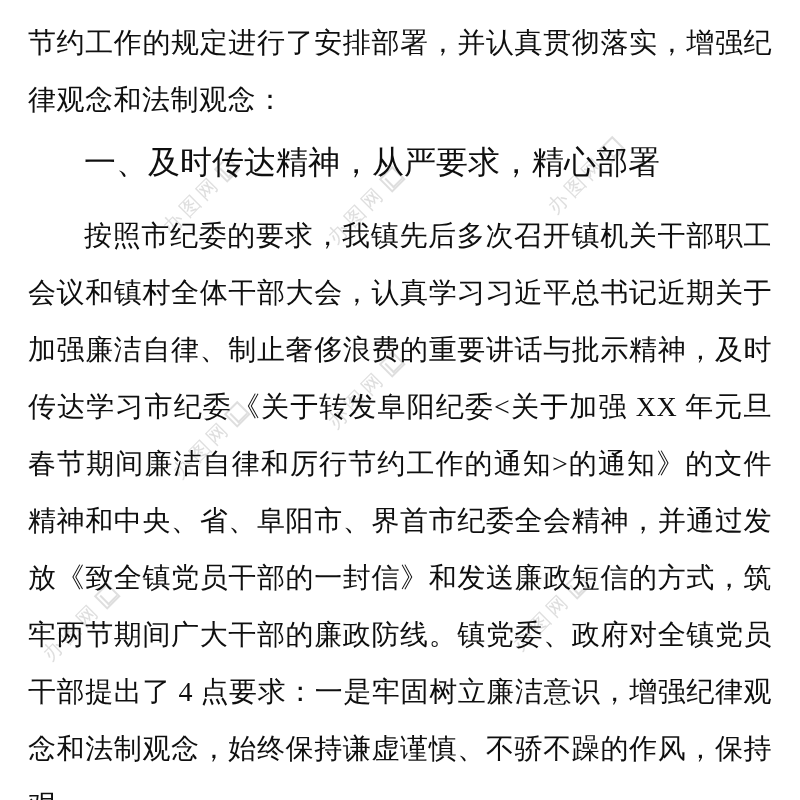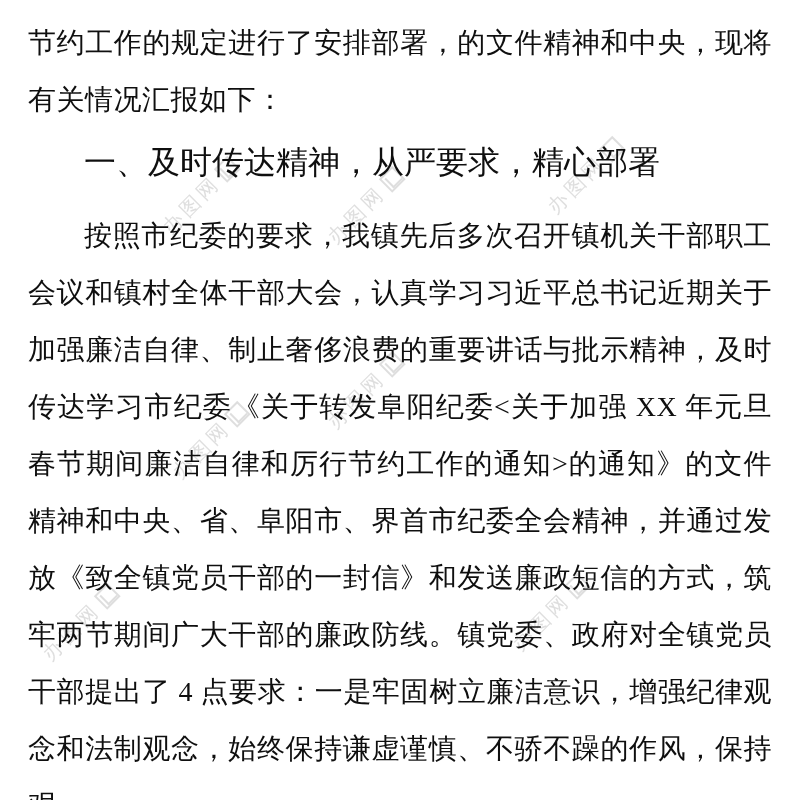--- a/index.html
+++ b/index.html
@@ -103,20 +103,20 @@
   <div class="wm" style="left:32px; top:610px;">
     <span>办图网</span>
     <span class="wm-logo"></span>
   </div>
   <div class="wm" style="left:502px; top:600px;">
     <span>办图网</span>
     <span class="wm-logo"></span>
   </div>
 
   <div class="content">
-    <p class="para">节约工作的规定进行了安排部署，的文件精神和中央，现将有关情况汇报如下：</p>
+    <p class="para">节约工作的规定进行了安排部署，并认真贯彻落实，增强纪律观念和法制观念：</p>
 
     <h2 class="heading">一、及时传达精神，从严要求，精心部署</h2>
 
     <p class="para indent">按照市纪委的要求，我镇先后多次召开镇机关干部职工会议和镇村全体干部大会，认真学习习近平总书记近期关于加强廉洁自律、制止奢侈浪费的重要讲话与批示精神，及时传达学习市纪委《关于转发阜阳纪委&lt;关于加强 XX 年元旦春节期间廉洁自律和厉行节约工作的通知&gt;的通知》的文件精神和中央、省、阜阳市、界首市纪委全会精神，并通过发放《致全镇党员干部的一封信》和发送廉政短信的方式，筑牢两节期间广大干部的廉政防线。镇党委、政府对全镇党员干部提出了 4 点要求：一是牢固树立廉洁意识，增强纪律观念和法制观念，始终保持谦虚谨慎、不骄不躁的作风，保持艰</p>
   </div>
 
 </div>
 
 </body></html>

